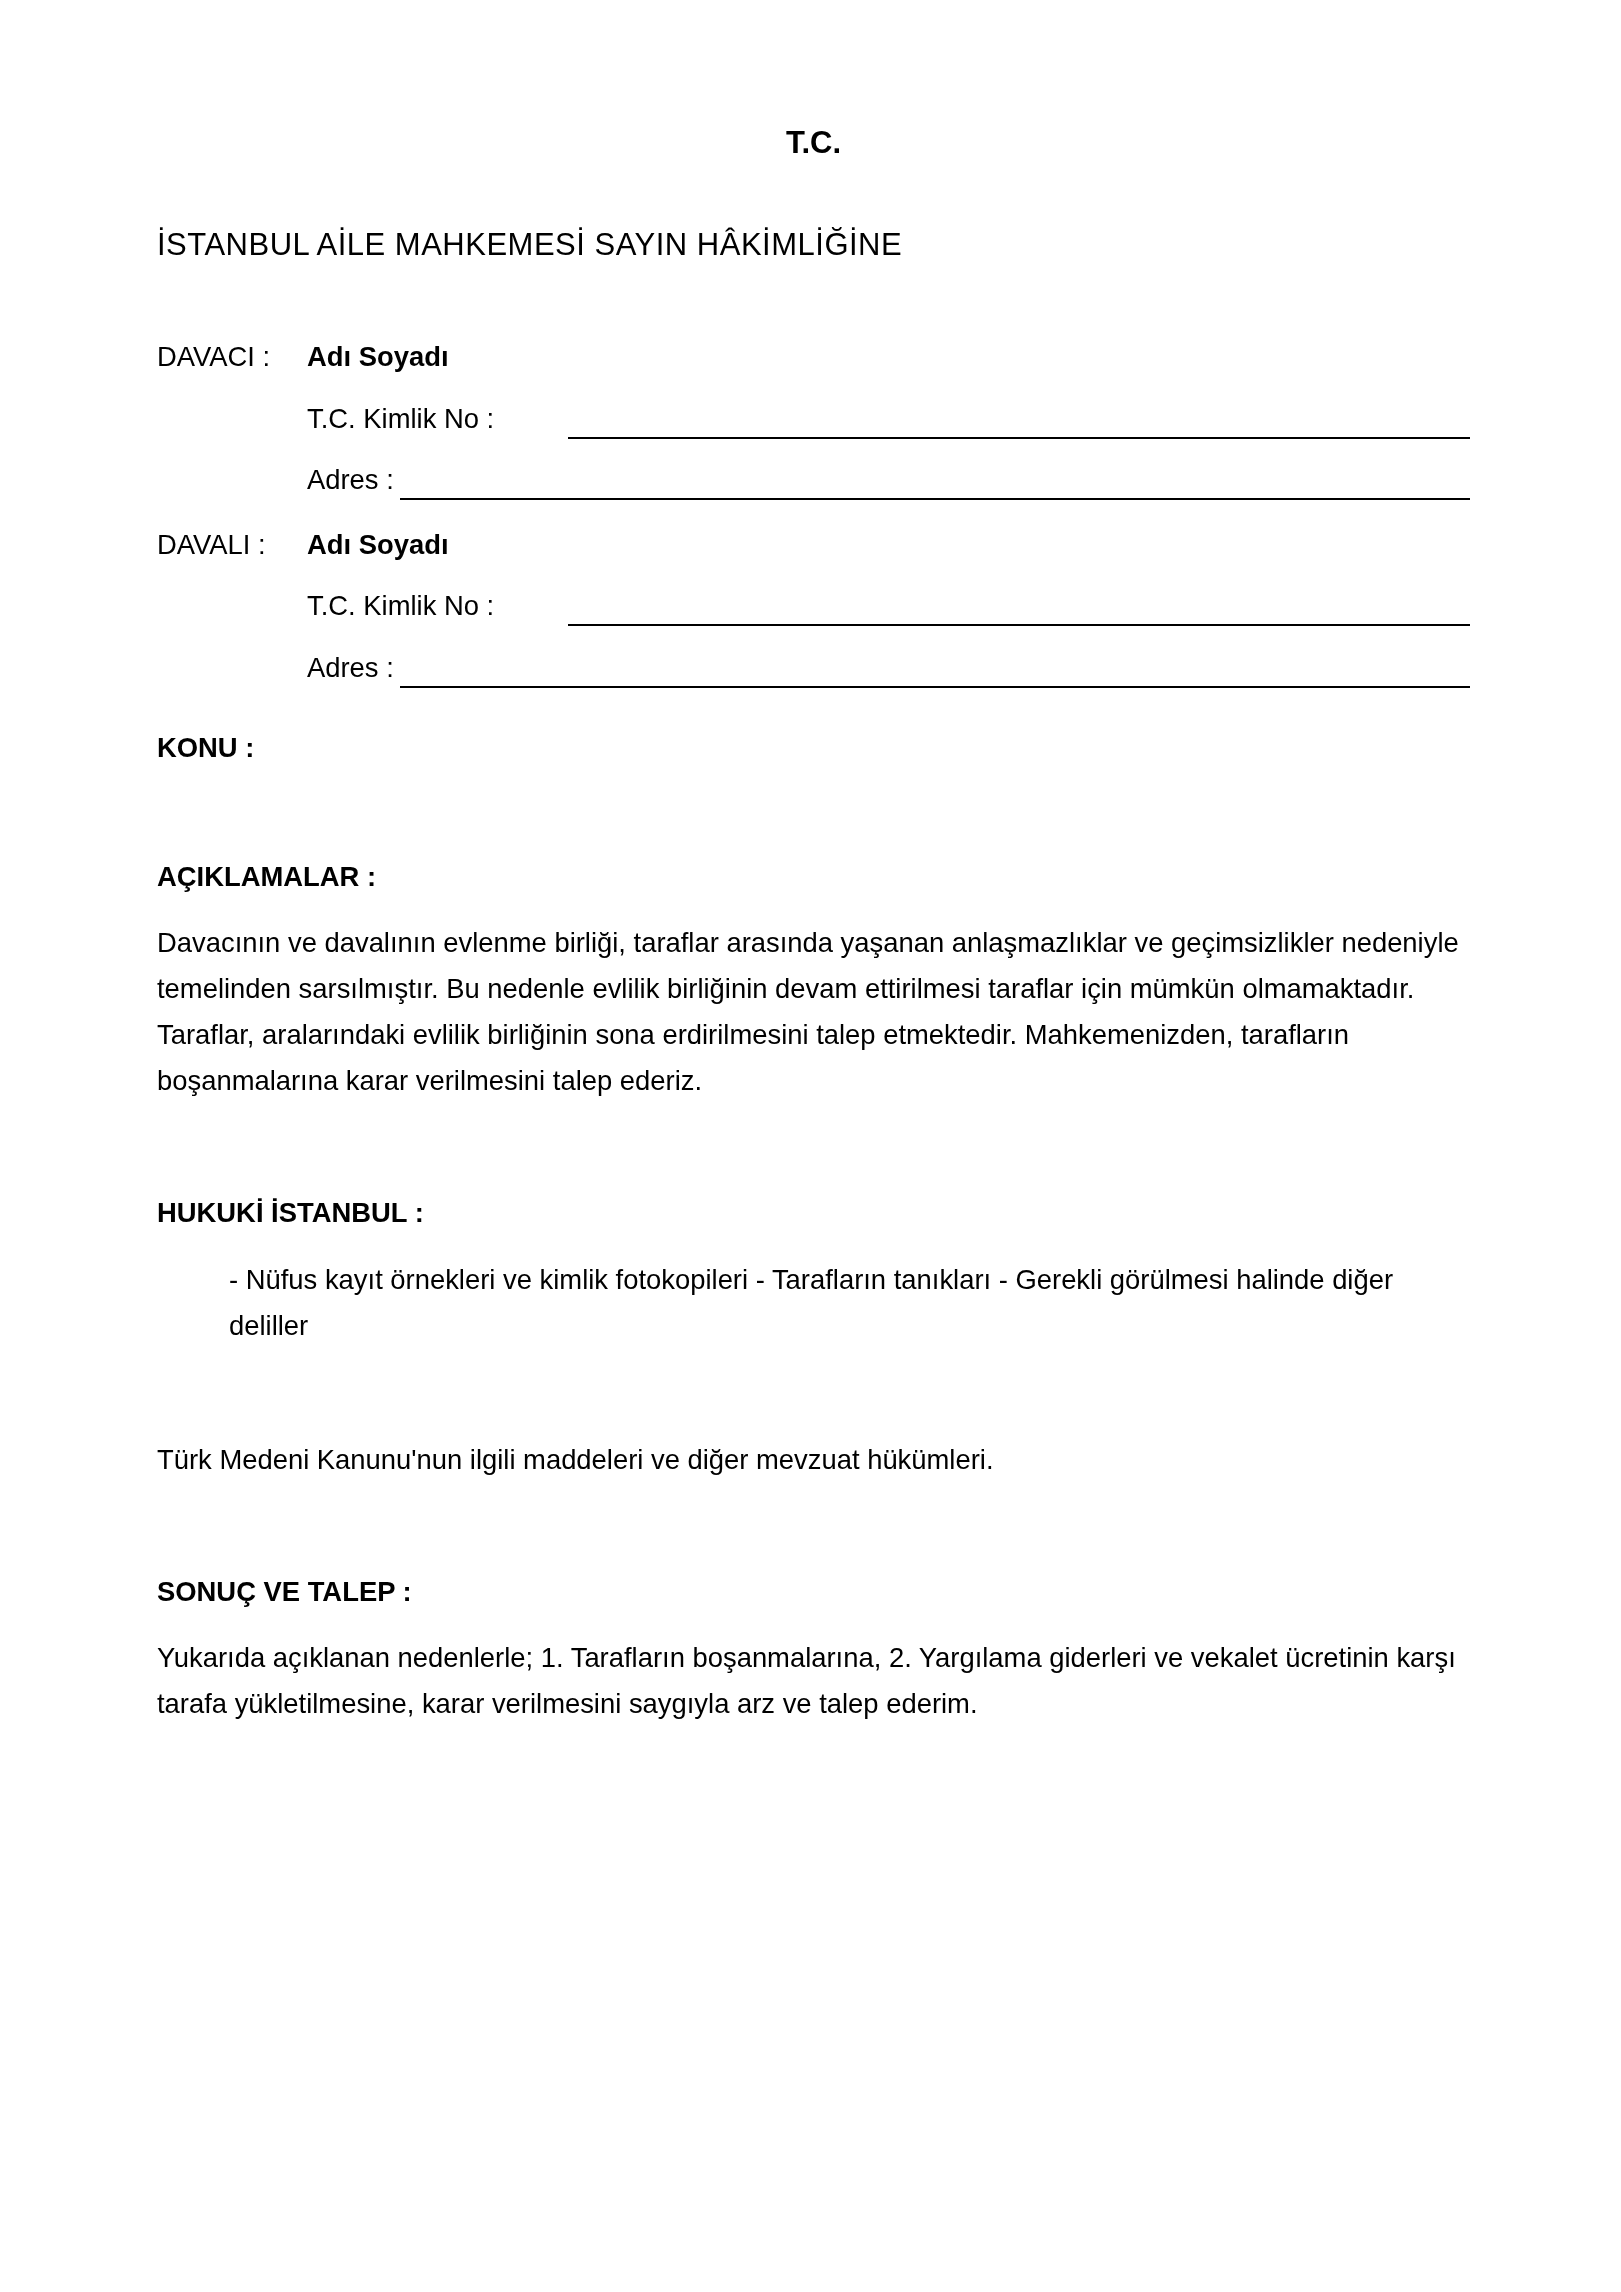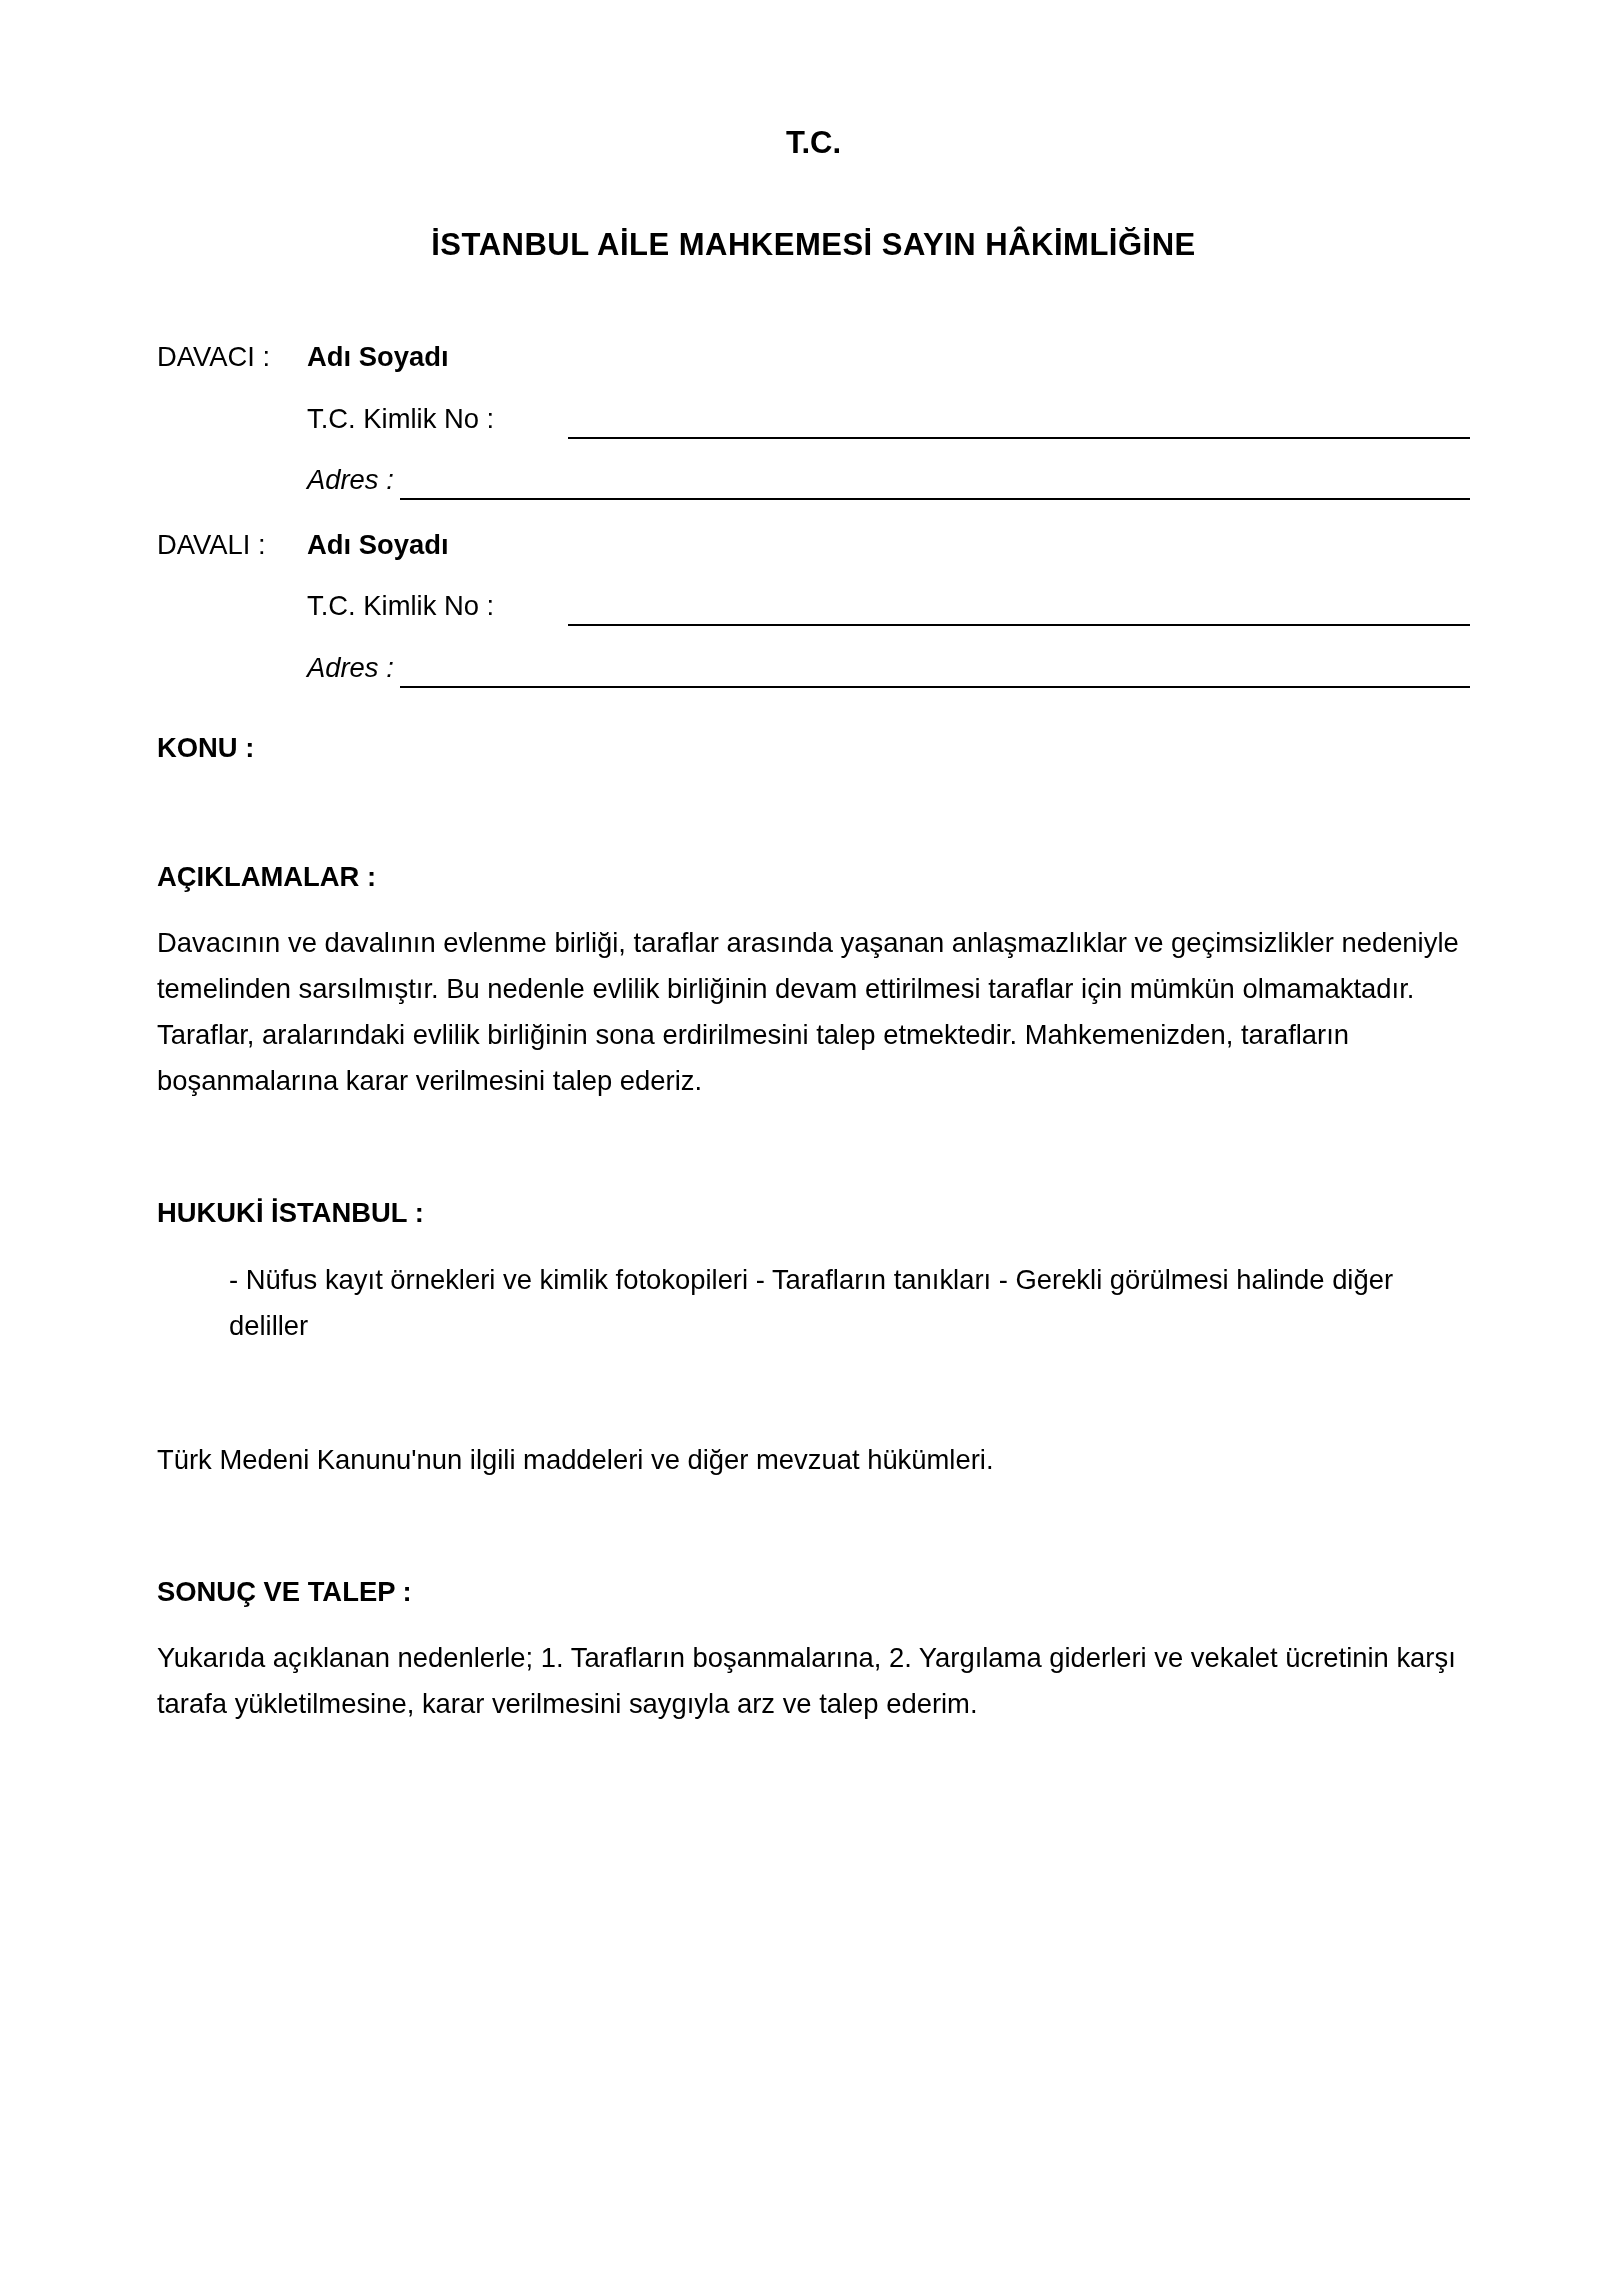--- a/index.html
+++ b/index.html
@@ -19,42 +19,40 @@
     padding: 127px 151px 0 157px;
     overflow: hidden;
   }
   .tc-heading {
     text-align: center;
     font-weight: bold;
     font-size: 31px;
     line-height: 31px;
   }
   .court-title {
-    text-align: center;
-    font-weight: bold;
+    font-weight: normal;
     font-size: 31px;
     line-height: 31px;
     margin-top: 71px;
     letter-spacing: 0.5px;
   }
   .parties {
     margin-top: 76px;
   }
   .party + .party {
     margin-top: 23.5px;
   }
   .party-row {
     display: flex;
     align-items: baseline;
     line-height: 41px;
     margin-bottom: 20.6px;
   }
   .party-row:last-child {
     margin-bottom: 0;
-    font-style: italic;
   }
   .party-label {
     flex: 0 0 150px;
   }
   .party-name {
     font-weight: bold;
   }
   .fill-line {
     flex: 1 1 auto;
     align-self: flex-end;

